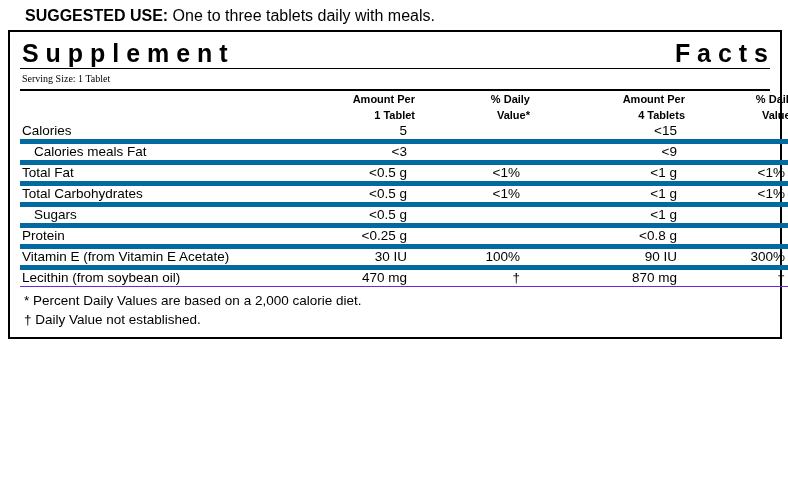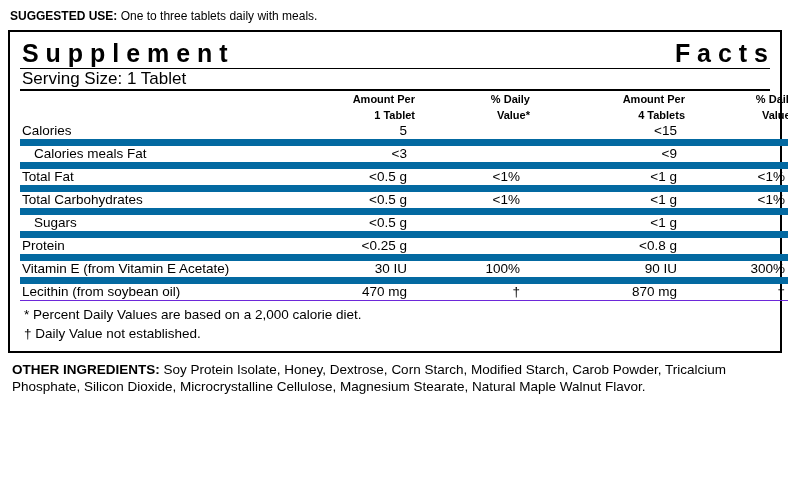--- a/index.html
+++ b/index.html
@@ -17,23 +17,23 @@
   .page {
     position: relative;
     width: 788px;
     height: 489px;
     box-sizing: border-box;
     padding: 6px 8px 0 8px;
   }
 
   
   .suggested-use {
-    font-size: 12px;
+    font-size: 16px;
     line-height: 16px;
-    margin: 2px 0 6px 2px;
+    margin: 2px 0 6px 17px;
     white-space: nowrap;
   }
   .suggested-use .bold {
     font-weight: bold;
   }
 
   
   .panel {
     border: 2px solid #000;
     box-sizing: border-box;
@@ -56,23 +56,24 @@
     white-space: nowrap;
   }
   .sf-title span {
     display: inline-block;
   }
 
   .rule-thin { border-bottom: 1px solid #000; }
   .rule-med  { border-bottom: 2px solid #000; }
 
   .serving-size {
-    font-size: 17px;
+    font-size: 10px;
     line-height: 17px;
     padding: 1px 2px 2px 2px;
+    font-family: Liberation Serif, serif;
   }
 
   table.facts {
     width: 100%;
     border-collapse: collapse;
     font-size: 13.5px;
     table-layout: fixed;
   }
   table.facts td, table.facts th {
     padding: 0;
@@ -103,21 +104,21 @@
   }
   .row td.val {
     text-align: right;
     padding-right: 8px;
   }
   .row td.val.dv {
     padding-right: 10px;
   }
   .indent { padding-left: 14px !important; }
 
-  .brdr-thin td { border-bottom: 7px solid #0369a1; margin-left: 47px; }
+  .brdr-thin td { border-bottom: 5px solid #0369a1; margin-left: 47px; }
   .brdr-med td  { border-bottom: 1px solid #6d28d9; }
 
   .footnotes {
     font-size: 13.5px;
     line-height: 19px;
     padding: 4px 2px 2px 4px;
   }
 
   
   .other-ingredients {
@@ -247,17 +248,14 @@
       </table>
 
       <div class="footnotes">
         <div>* Percent Daily Values are based on a 2,000 calorie diet.</div>
         <div>† Daily Value not established.</div>
       </div>
 
     </div>
   </div>
 
-  <div class="other-ingredients">
-    <span class="bold">OTHER INGREDIENTS:</span><span> Soy Protein Isolate, Honey, Dextrose, Corn Starch, Modified Starch, Carob Powder, Tricalcium Phosphate, Silicon Dioxide, Microcrystalline Cellulose, Magnesium Stearate, Natural Maple Walnut Flavor.</span>
-  </div>
 
 </div>
 
 </body></html>

